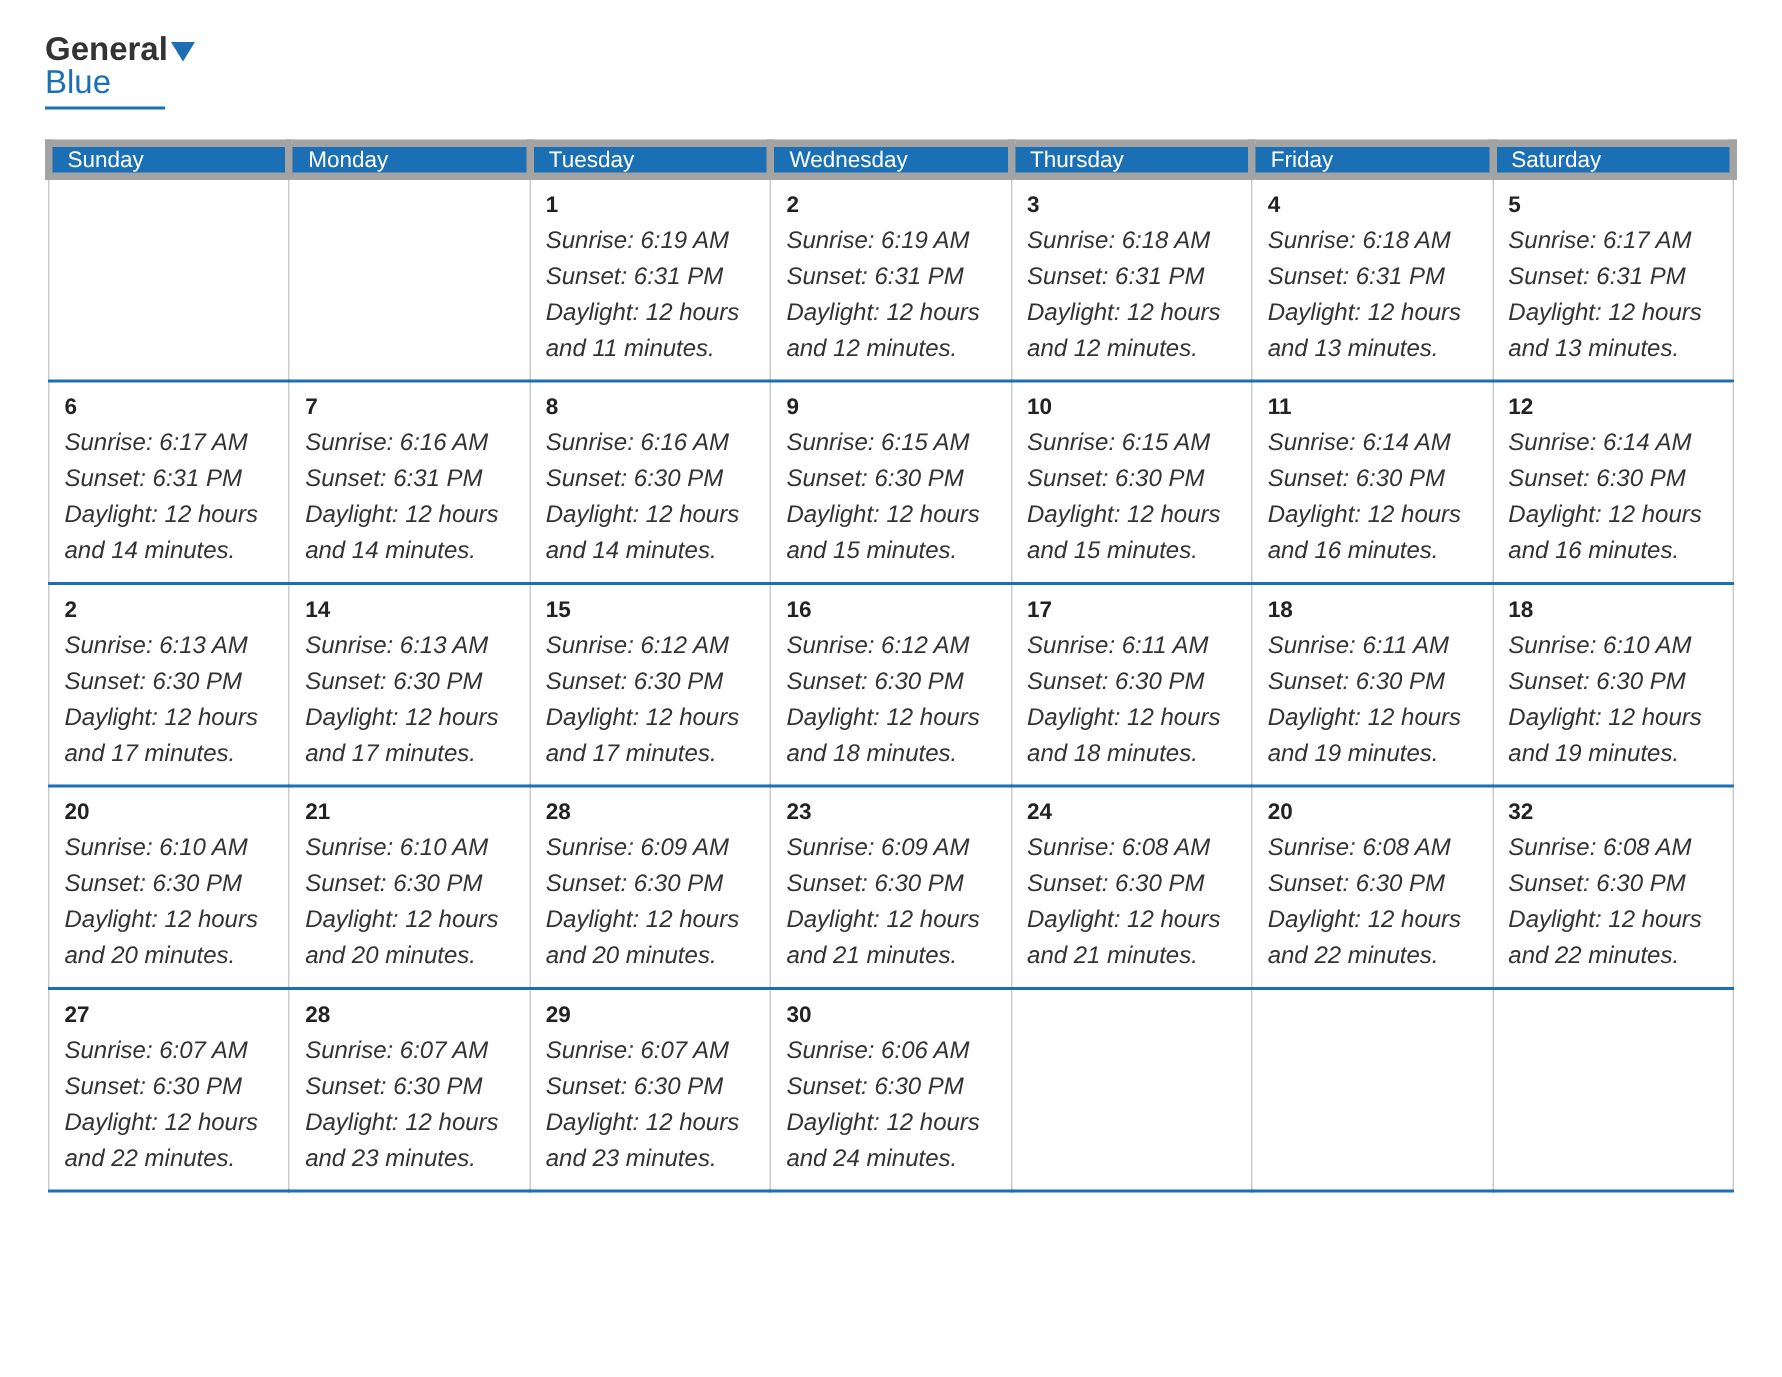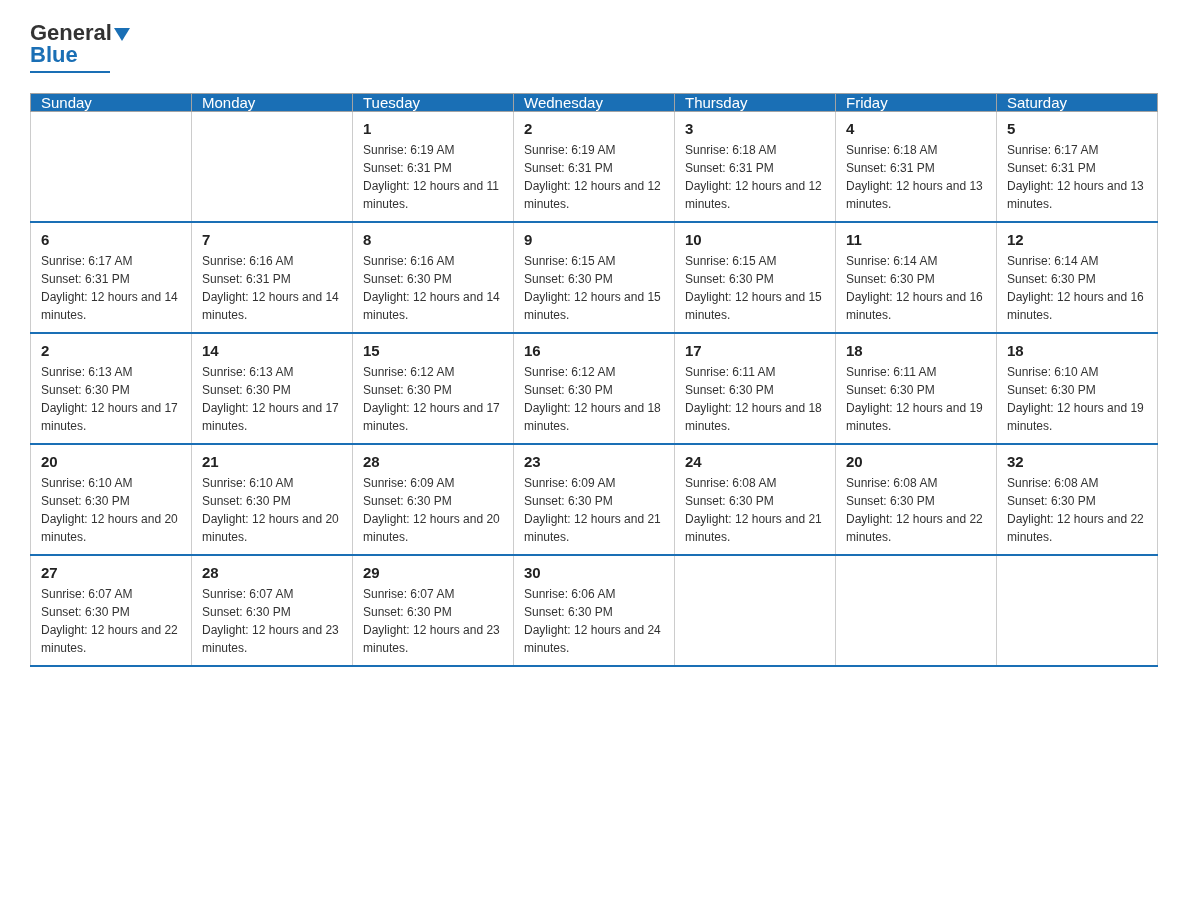--- a/index.html
+++ b/index.html
@@ -39,58 +39,59 @@
       border-collapse: collapse;
       border: 1px solid #ccc;
     }
     .calendar thead tr th {
       background-color: #1a6fb5;
       color: #fff;
       padding: 0 10px;
       text-align: left;
       font-size: 15px;
       font-weight: normal;
-      border: 1px solid #a3a3a3;
+      border: 5px solid #a3a3a3;
     }
     .calendar tbody tr td {
       vertical-align: top;
       padding: 8px 10px;
       border: 1px solid #ccc;
       width: 14.28%;
       min-height: 90px;
     }
     .day-number {
       font-size: 15px;
       font-weight: bold;
       color: #222;
       display: block;
       margin-bottom: 4px;
     }
     .day-info {
-      font-size: 12px;
+      font-size: 16px;
       color: #333;
       line-height: 1.5;
+      font-style: italic;
     }
     .empty-cell {
       background: #fff;
     }
     .calendar tbody tr {
       border-bottom: 2px solid #1a6fb5;
     }
   </style>
 </head>
 <body>
 
 <div class="header">
   <div class="logo">
   <div style="display:flex; align-items:center; font-size:22px; font-weight:bold; color:#333;">
     <span>General</span>
         <span style="display:inline-block;width:0;height:0;border-left:8px solid transparent;border-right:8px solid transparent;border-top:13px solid #1a6fb5;margin-left:2px;margin-bottom:-3px;"></span>
   </div>
-  <div style="display:flex; align-items:center; font-size:22px; font-weight:bold; color:#1a6fb5; margin-top:-4px;">
+  <div style="display:flex; align-items:center; font-size:22px; font-weight:normal; color:#1a6fb5; margin-top:-4px;">
     <span>Blue</span>
   </div>
   <div style="border-top: 2px solid #1a6fb5; width:80px; margin-top:3px;"></div>
 </div>
 </div>
 
 <table class="calendar">
   <thead>
     <tr>
     <th>Sunday</th>

